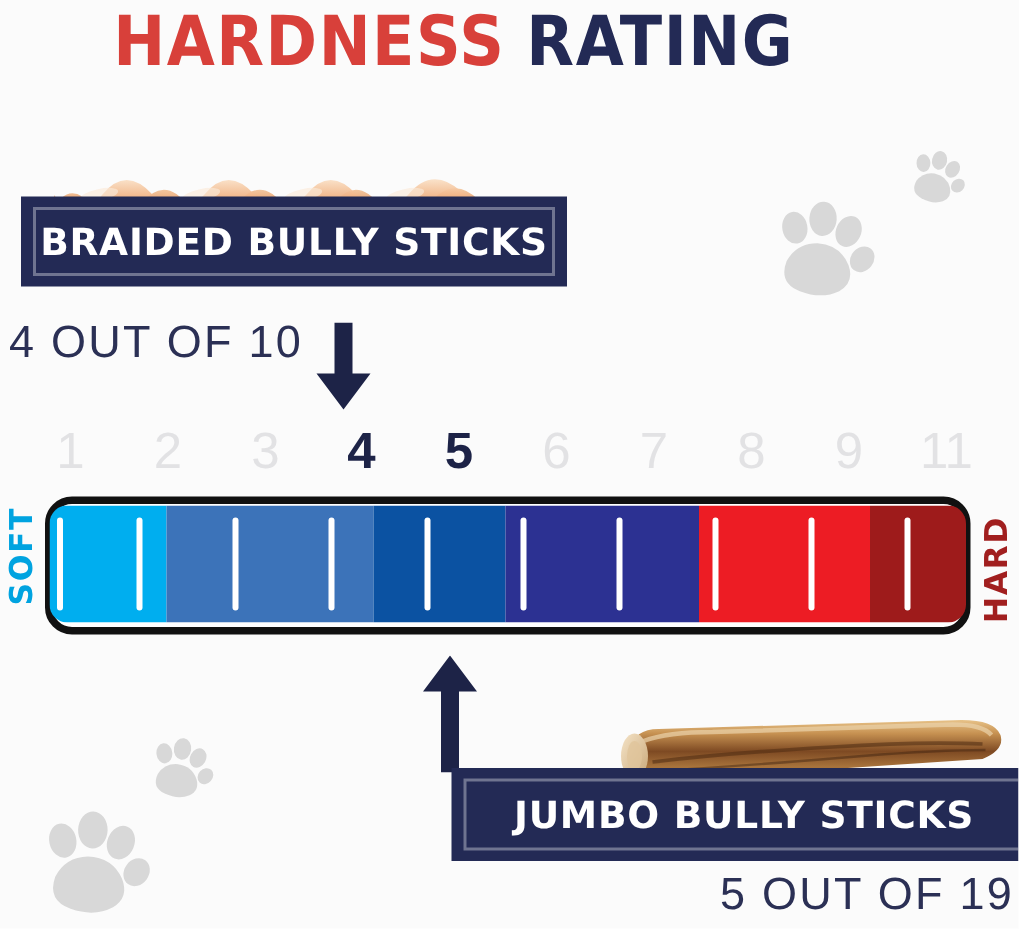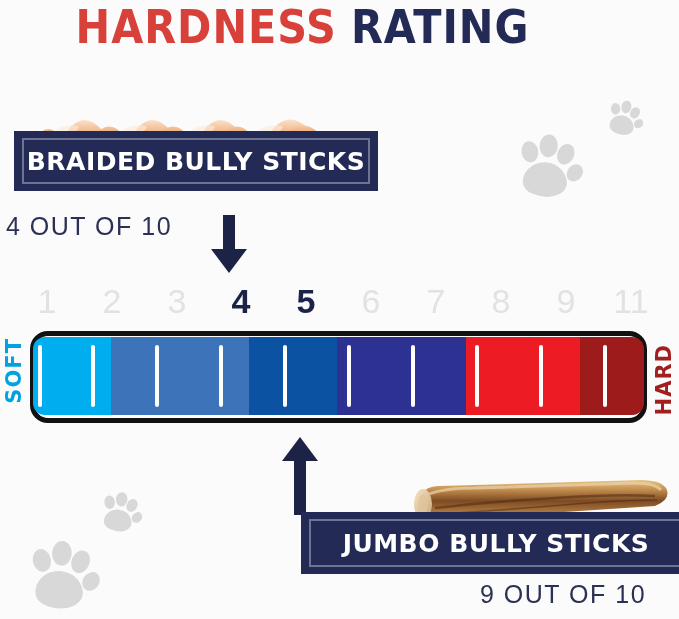--- a/index.html
+++ b/index.html
@@ -77,21 +77,21 @@
     top: 478px;
     width: 266px;
     height: 46px;
   }
 
   
   .outof {
     position: absolute;
     font-family: "Liberation Sans", sans-serif;
     font-weight: 400;
-    font-size: 25px;
+    font-size: 30px;
     color: #2B3055;
     letter-spacing: 1.5px;
     white-space: nowrap;
   }
   #outof-braided { left: 6px; top: 212px; }
   #outof-jumbo   { left: 480px; top: 580px; }
 
   
   .arrow { position: absolute; }
   #arrow-down { left: 210px; top: 215px; }
@@ -330,15 +330,15 @@
     <ellipse cx="18" cy="26" rx="9" ry="15" fill="url(#jumboEnd)"></ellipse>
     <ellipse cx="18" cy="26" rx="5" ry="10" fill="#E0C49B" opacity="0.8"></ellipse>
   </svg>
 
   <div class="banner" id="banner-jumbo">
     <div class="banner-inner">
       <span>JUMBO BULLY STICKS</span>
     </div>
   </div>
 
-  <div class="outof" id="outof-jumbo">9 OUT OF 10</div>
+  <div class="outof" id="outof-jumbo">5 OUT OF 19</div>
 
 </div>
 
 </body></html>

